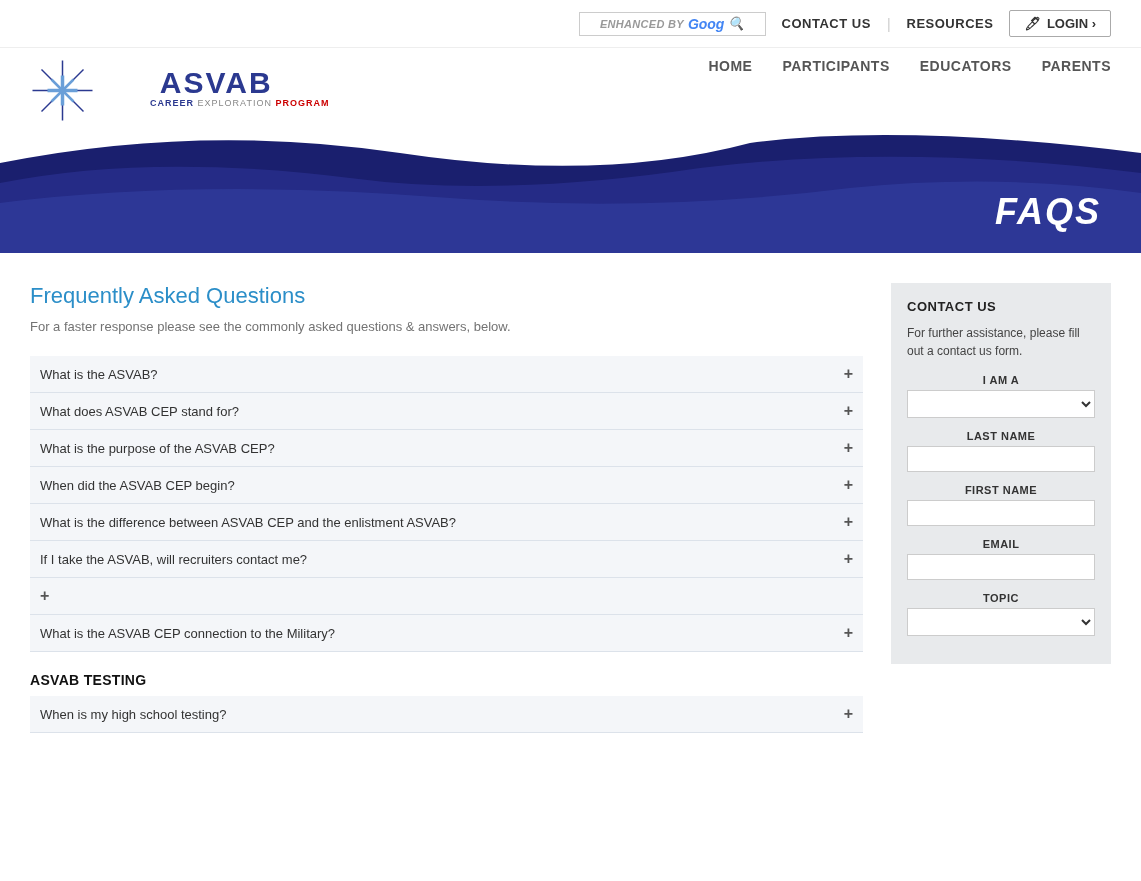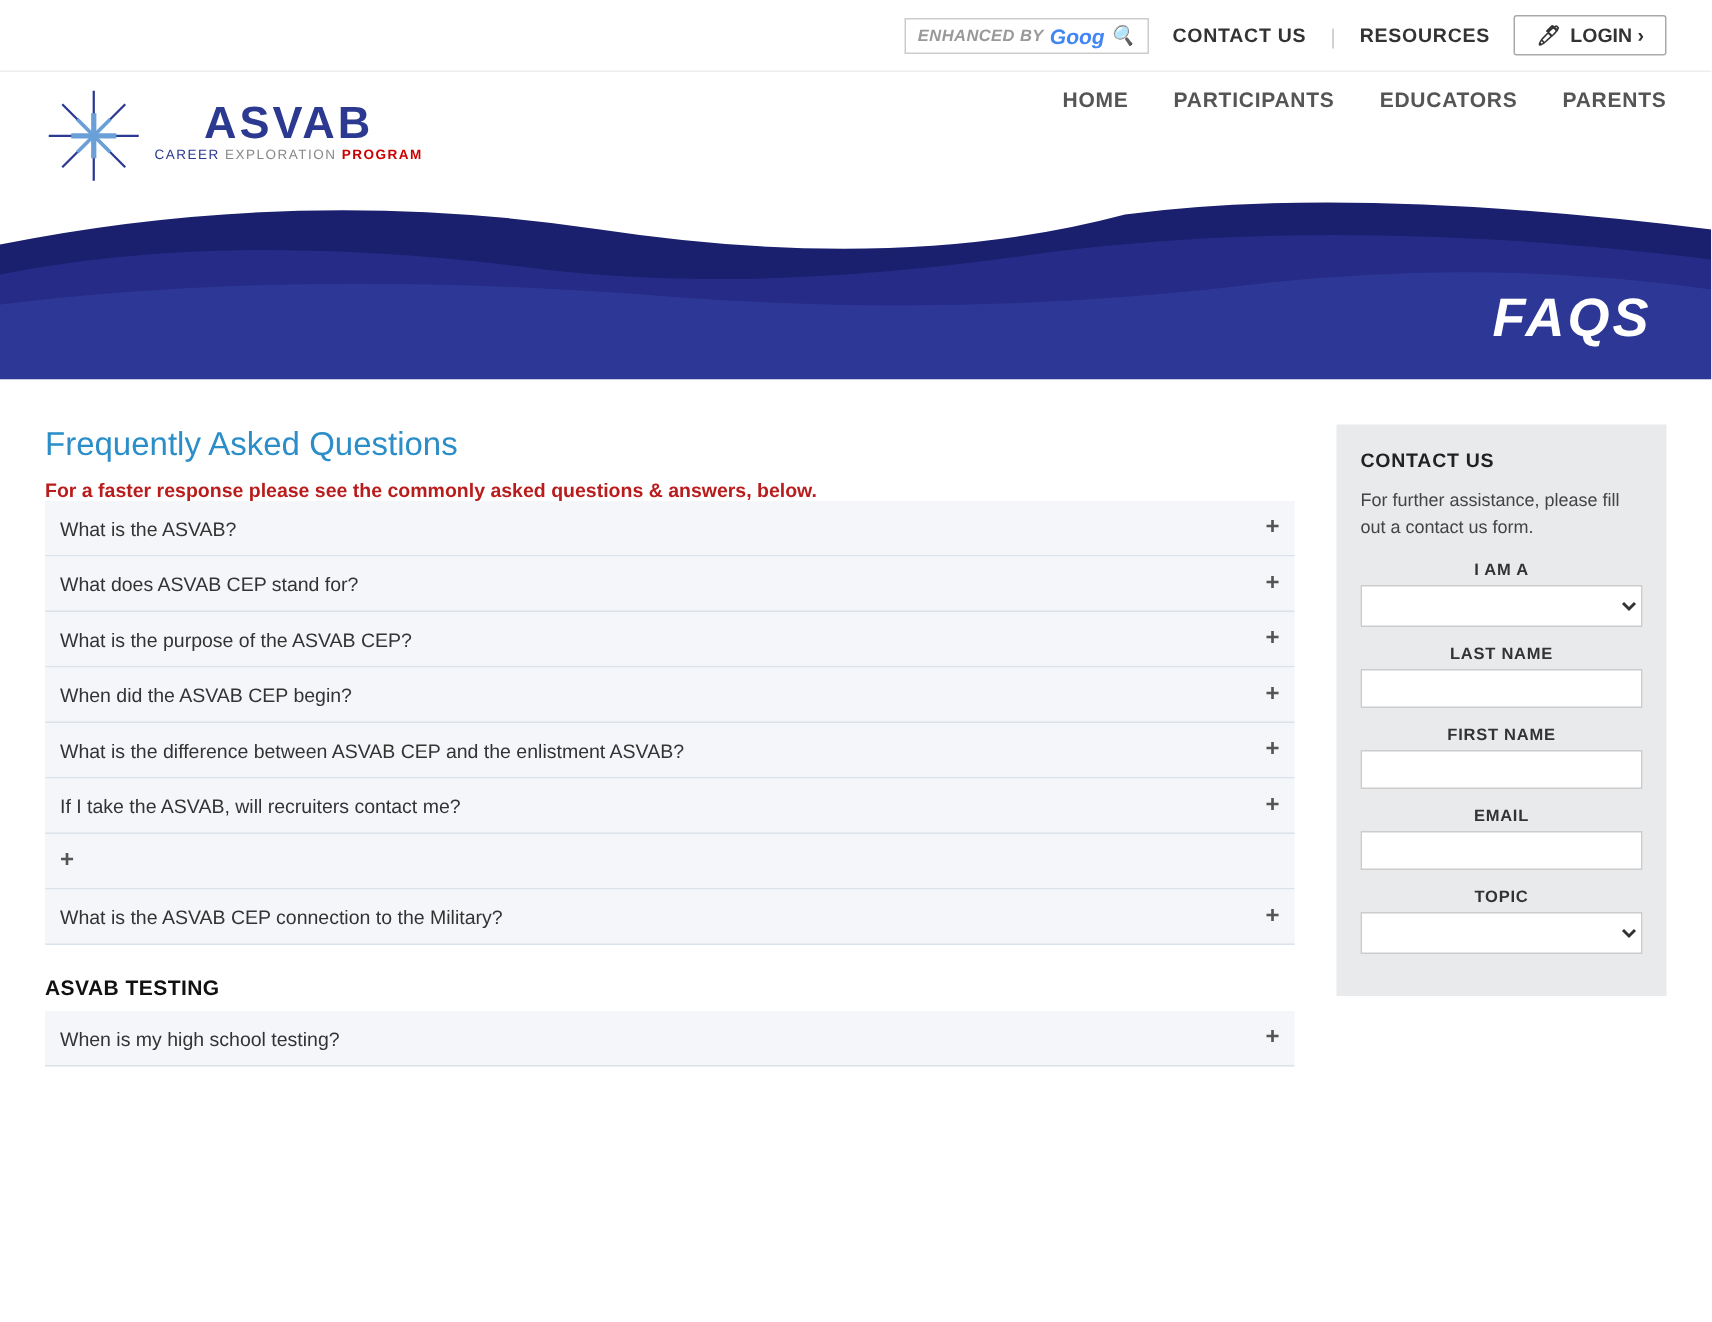--- a/index.html
+++ b/index.html
@@ -12,21 +12,21 @@
       align-items: center;
       padding: 10px 30px;
       background: #fff;
       border-bottom: 1px solid #eee;
       gap: 16px;
     }
     .search-box {
       display: flex;
       align-items: center;
       border: 1px solid #ccc;
-      padding: 3px 8px;
+      padding: 3px 20px;
       font-size: 12px;
       color: #555;
       gap: 4px;
     }
     .search-box span { color: #4285f4; font-style: italic; font-weight: bold; }
     .search-icon { color: #555; font-size: 13px; cursor: pointer; }
     .top-bar-link {
       font-size: 13px;
       font-weight: bold;
       color: #333;
@@ -74,21 +74,21 @@
       color: #2b3990;
       letter-spacing: 2px;
       line-height: 1;
     }
     .logo-sub {
       font-size: 9px;
       color: #888;
       letter-spacing: 1px;
       text-transform: uppercase;
     }
-    .logo-sub .career { color: #2b3990; font-weight: normal; }
+    .logo-sub .career { color: #2b3990; font-weight: bold; margin-left: 47px; }
     .logo-sub .exploration { color: #888; }
     .logo-sub .program { color: #c00; font-weight: bold; }
 
     .main-nav {
       display: flex;
       gap: 30px;
       align-items: center;
       padding-bottom: 10px;
     }
     .nav-item {
@@ -138,22 +138,22 @@
       flex: 1;
     }
     .faq-section h2 {
       font-size: 22px;
       color: #2b8ec8;
       font-weight: normal;
       margin-bottom: 10px;
     }
     .faq-intro {
       font-size: 13px;
-      color: #b91c1c;
-      font-weight: bold;
+      color: #737373;
+      margin-bottom: 22px;
     }
     .faq-category {
       font-size: 14px;
       font-weight: bold;
       color: #111;
       margin-bottom: 8px;
       margin-top: 20px;
       letter-spacing: 0.3px;
     }
     .faq-item {

